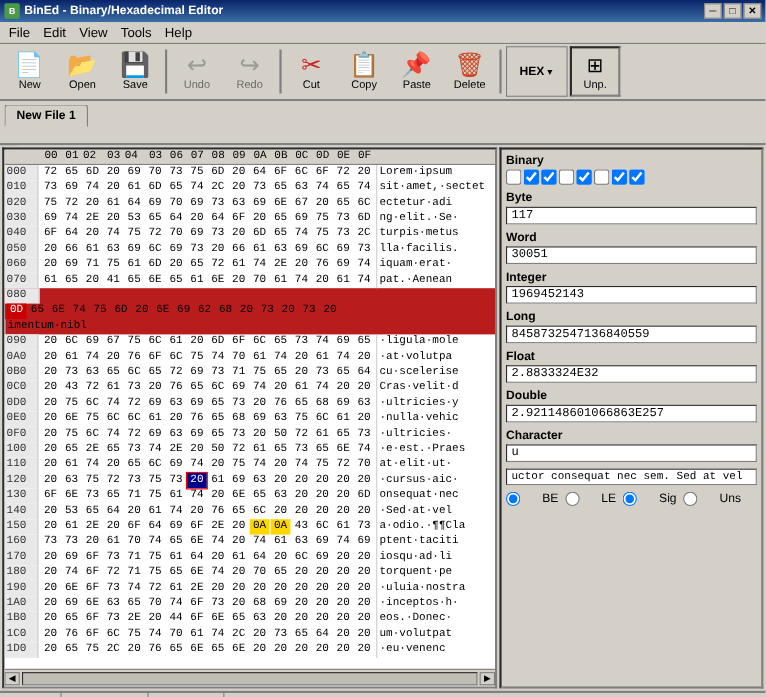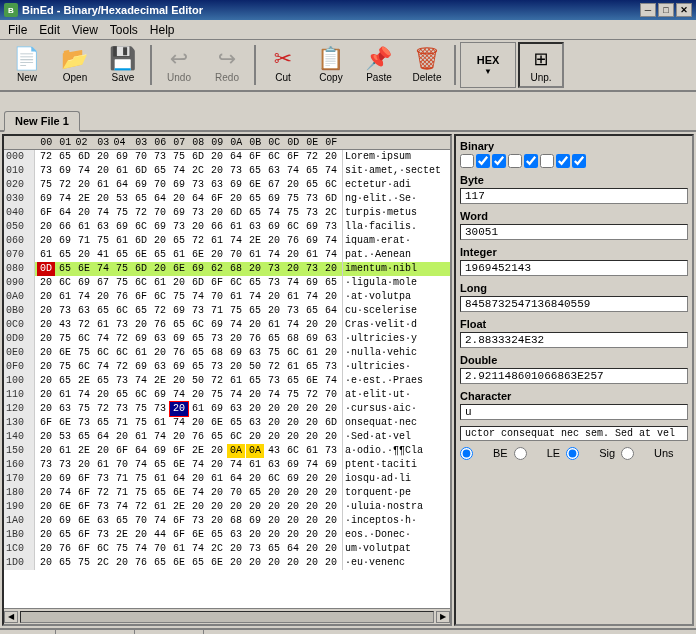--- a/index.html
+++ b/index.html
@@ -57,21 +57,21 @@
       background: #d4d0c8;
       border: 1px solid transparent;
       cursor: pointer;
       font-size: 10px;
       gap: 2px;
     }
     .toolbar-btn .btn-icon { font-size: 22px; line-height: 1; }
     .toolbar-sep { width: 2px; height: 40px; background: #808080; margin: 0 2px; }
     .hex-btn {
       display: flex;
-      flex-direction: column;
+      flex-direction: row;
       align-items: center;
       justify-content: center;
       width: 56px;
       height: 46px;
       background: #d4d0c8;
       border: 1px solid #808080;
       cursor: pointer;
       font-size: 11px;
       font-weight: bold;
       gap: 1px;
@@ -90,21 +90,21 @@
       font-size: 10px;
       gap: 2px;
     }
 
     
     .tab-bar {
       background: #d4d0c8;
       height: 40px;
       display: flex;
       align-items: flex-end;
-      padding: 0 4px;
+      padding: 16px 4px;
       border-bottom: 2px solid #808080;
     }
     .tab {
       padding: 3px 10px;
       background: #c0bdb5;
       border: 1px solid #808080;
       border-bottom: none;
       cursor: pointer;
       font-size: 11px;
       border-radius: 3px 3px 0 0;
@@ -515,21 +515,21 @@
             <span class="hex-byte">20</span>
             <span class="hex-byte">70</span>
             <span class="hex-byte">61</span>
             <span class="hex-byte">74</span>
             <span class="hex-byte">20</span>
             <span class="hex-byte">61</span>
             <span class="hex-byte">74</span>
           </div>
           <div class="hex-text">pat.·Aenean</div>
         </div>
-        <div class="hex-row" style="background: #bef264;">
+        <div class="hex-row" style="background: #b91c1c; flex-direction: column;">
           <div class="hex-addr">080</div>
           <div class="hex-bytes" style="display: flex; gap: 1px; flex-wrap: nowrap;">
             <span class="hex-byte" style="background: rgb(204, 0, 0); color: white;">0D</span>
             <span class="hex-byte">65</span>
             <span class="hex-byte">6E</span>
             <span class="hex-byte">74</span>
             <span class="hex-byte">75</span>
             <span class="hex-byte">6D</span>
             <span class="hex-byte">20</span>
             <span class="hex-byte">6E</span>

